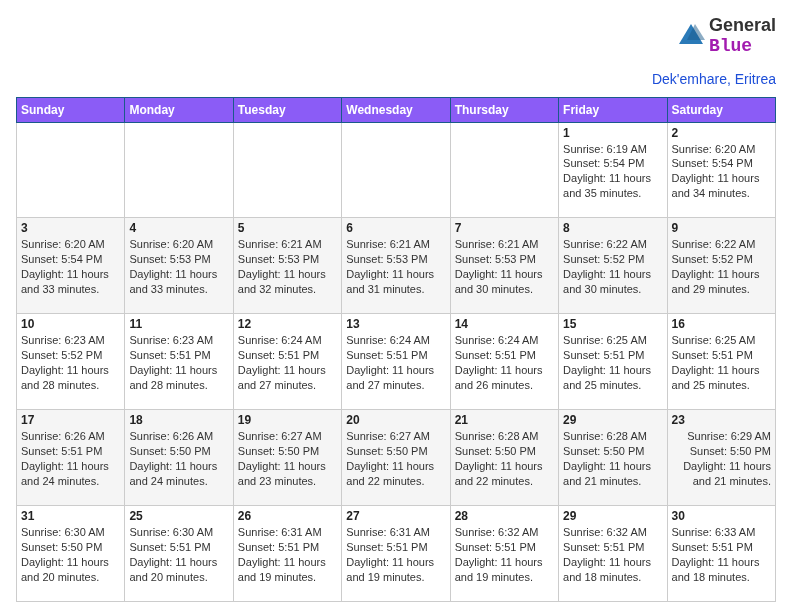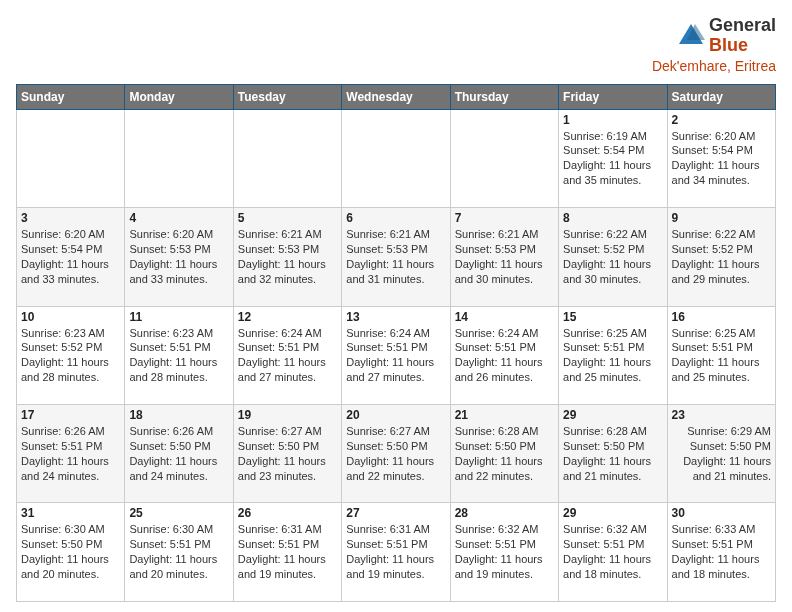--- a/index.html
+++ b/index.html
@@ -28,48 +28,48 @@
       display: flex;
       align-items: center;
       gap: 4px;
     }
     .logo-text {
       font-size: 18px;
       font-weight: bold;
       line-height: 1.1;
     }
     .logo-general { color: #333; }
-    .logo-blue { color: #c2410c; }
+    .logo-blue { color: #a21caf; font-family: Liberation Mono, monospace; }
     .logo-icon {
       width: 28px;
       height: 28px;
     }
     .title-block {
       text-align: right;
     }
     .month-title {
       font-size: 32px;
       font-weight: bold;
       color: #222;
       line-height: 1.1;
     }
     .location {
       font-size: 14px;
-      color: #c2410c;
-      margin-top: 2px;
+      color: #1d4ed8;
+      margin-top: 14px;
     }
     .calendar {
       flex: 1;
       border: 1px solid #ccc;
       border-collapse: collapse;
       width: 100%;
       table-layout: fixed;
     }
     .calendar th {
-      background-color: #737373;
+      background-color: #8b5cf6;
       color: #fff;
       font-size: 12px;
       font-weight: bold;
       padding: 5px 4px;
       text-align: left;
       border: 1px solid #1a5a8a;
     }
     .calendar td {
       border: 1px solid #ccc;
       vertical-align: top;

